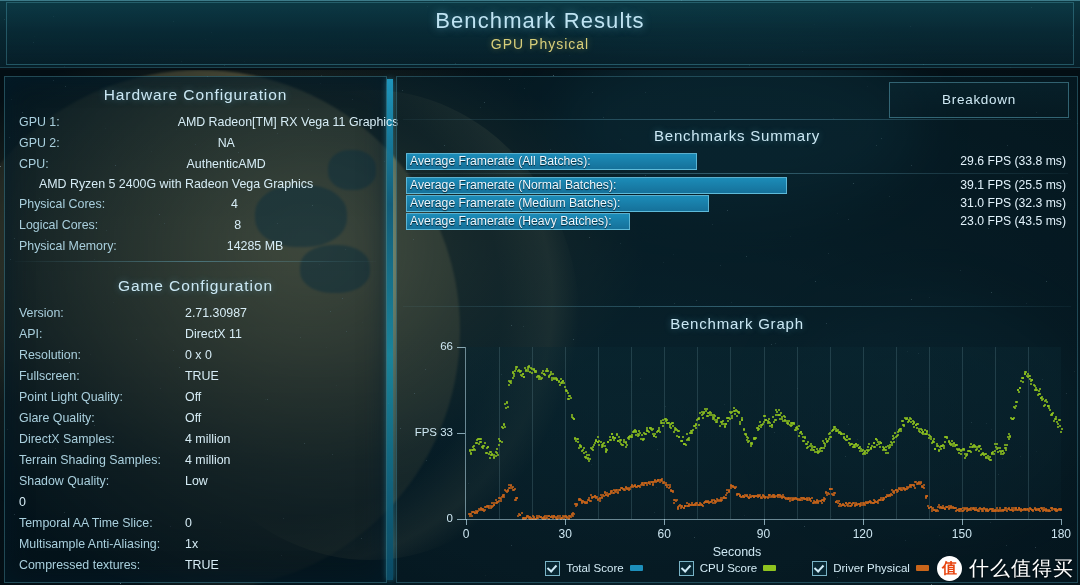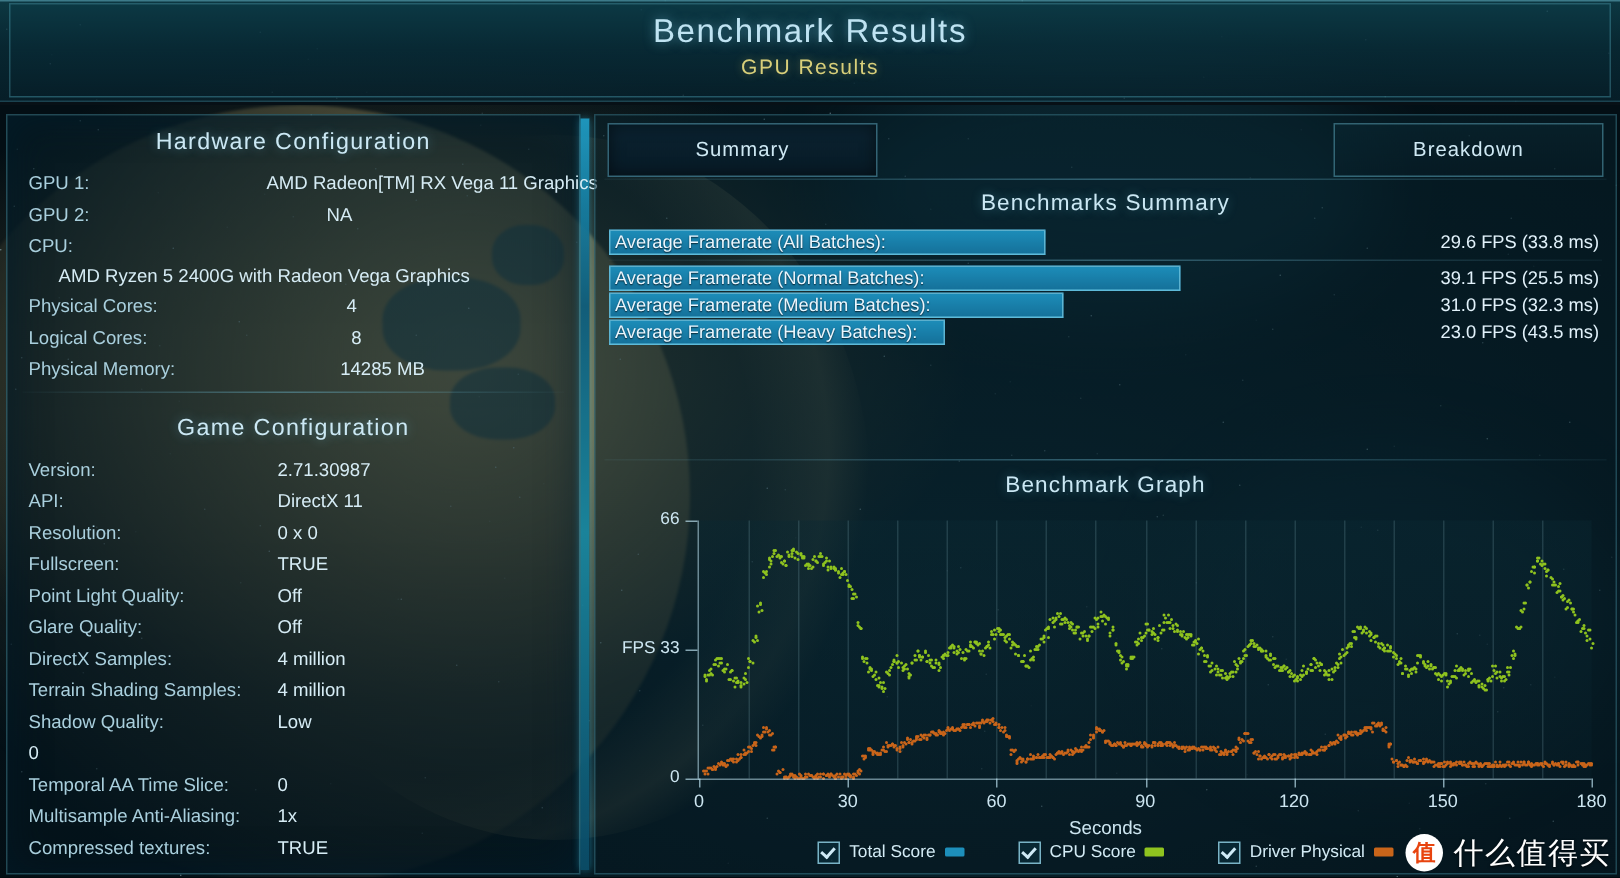--- a/index.html
+++ b/index.html
@@ -359,38 +359,39 @@
         <div class="star" style="left: 211.443px; top: 32.0098px; opacity: 0.26;"></div>
         <div class="star" style="left: 814.904px; top: 281.129px; opacity: 0.71;"></div>
         <div class="star" style="left: 731.312px; top: 302.208px; opacity: 0.32;"></div>
         <div class="star" style="left: 54.5569px; top: 447.668px; opacity: 0.34;"></div>
       </div>
   </div>
 
   <div class="header">
     <div class="header-inner"></div>
     <div class="title-main">Benchmark Results</div>
-    <div class="title-sub">GPU Results</div>
+    <div class="title-sub">GPU Physical</div>
   </div>
 
   <div class="left-panel">
     <div class="panel-accent-r"></div>
 
     <div class="sect-title">Hardware Configuration</div>
     <div class="hw" id="hw-rows">
         <div class="cfg-row">
           <span class="cfg-key" style="width: auto;">GPU 1:</span>
           <span class="cfg-val" style="margin-left: 0px; position: relative; padding-left: 118px;">AMD Radeon[TM] RX Vega 11 Graphics</span>
         </div>
         <div class="cfg-row">
           <span class="cfg-key" style="width: auto;">GPU 2:</span>
           <span class="cfg-val" style="margin-left: 0px; position: relative; padding-left: 158px;">NA</span>
         </div>
         <div class="cfg-row">
           <span class="cfg-key" style="width: auto;">CPU:</span>
+          <span class="cfg-val" style="margin-left: 0px; position: relative; padding-left: 138px;">AuthenticAMD</span>
         </div>
         <div class="row-full">AMD Ryzen 5 2400G with Radeon Vega Graphics</div>
         <div class="cfg-row">
           <span class="cfg-key" style="width: auto;">Physical Cores:</span>
           <span class="cfg-val" style="margin-left: 0px; position: relative; padding-left: 126px;">4</span>
         </div>
         <div class="cfg-row">
           <span class="cfg-key" style="width: auto;">Logical Cores:</span>
           <span class="cfg-val" style="margin-left: 0px; position: relative; padding-left: 136px;">8</span>
         </div>
@@ -454,21 +455,20 @@
         <div class="cfg-row">
           <span class="cfg-key" style="width: 166px; display: inline-block;">Compressed textures:</span>
           <span class="cfg-val">TRUE</span>
         </div>
       </div>
   </div>
 
   <div class="right-panel">
 
     <div class="tabs">
-      <div class="tab tab-active">Summary</div>
       <div class="tab tab-inactive">Breakdown</div>
     </div>
     <div class="panel-sep" style="top:42px;"></div>
 
     <div class="summary-wrap">
       <div class="summary-title">Benchmarks Summary</div>
       <div class="bars" id="summary-bars">
           <div class="bar-row first">
             <div class="bar-fill" style="width: 291px;"></div>
             <div class="bar-label">Average Framerate (All Batches):</div>

